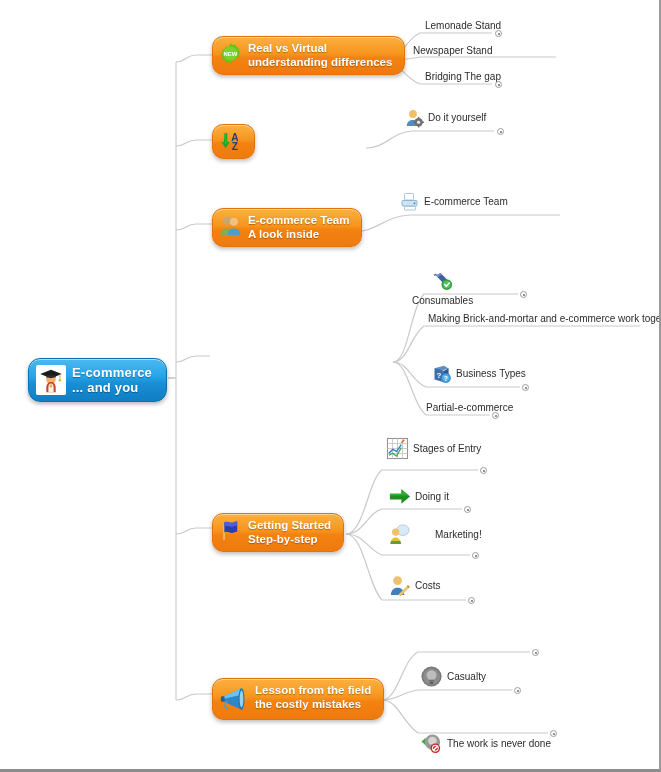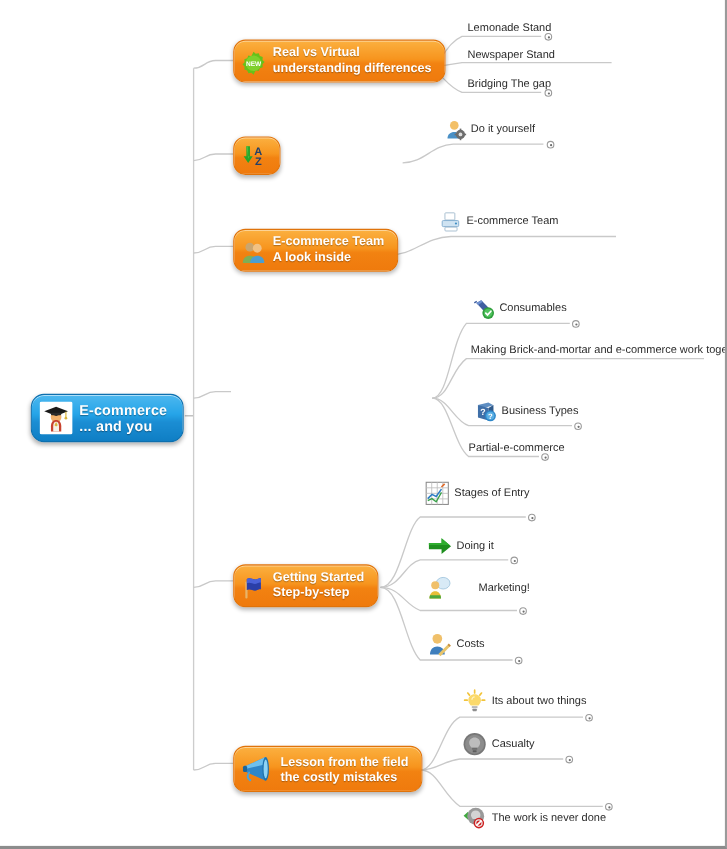--- a/index.html
+++ b/index.html
@@ -45,21 +45,21 @@
     line-height: 15px;
     letter-spacing: 0.2px;
     text-shadow: 0 1px 1px rgba(0,0,0,0.35);
     white-space: pre-line;
   }
 
   
   .branch-node {
     position: absolute;
     display: flex;
-    align-items: flex-end;
+    align-items: flex-start;
     gap: 6px;
     padding: 5px 12px 5px 6px;
     border-radius: 11px;
     background: linear-gradient(180deg, #fbb040 0%, #f7951e 45%, #f28211 56%, #ef7a0d 100%);
     box-shadow: 0 2px 4px rgba(0,0,0,0.28), inset 0 1px 0 rgba(255,255,255,0.45);
     border: 1px solid #e0730a;
   }
   .branch-label {
     color: #ffffff;
     font-size: 11.5px;
@@ -185,21 +185,21 @@
     </span>
     <span class="branch-label">Real vs Virtual
 understanding differences</span>
   </div>
 
   <div class="leaf-node no-icon" style="left:425px; top:20px;">
     <span class="leaf-label">Lemonade Stand</span>
   </div>
   <span class="dot-marker" style="left:495px; top:30px;"></span>
 
-  <div class="leaf-node no-icon" style="left:425px; top:45px;">
+  <div class="leaf-node no-icon" style="left:413px; top:45px;">
     <span class="leaf-label">Newspaper Stand</span>
   </div>
 
   <div class="leaf-node no-icon" style="left:425px; top:71px;">
     <span class="leaf-label">Bridging The gap</span>
   </div>
   <span class="dot-marker" style="left:495px; top:81px;"></span>
 
   <div class="branch-node" style="left:212px; top:124px;">
     <span class="icon icon-24">
@@ -250,21 +250,21 @@
         <rect x="4.5" y="1.5" width="9" height="6.5" rx="0.7" fill="#ffffff" stroke="#9fb8cc" stroke-width="0.8"></rect>
         <rect x="2" y="8.5" width="15" height="5.5" rx="1" fill="#cfe3f2" stroke="#7ba9cd" stroke-width="0.8"></rect>
         <rect x="4.5" y="14.5" width="11" height="3.5" rx="0.8" fill="#ffffff" stroke="#9fb8cc" stroke-width="0.8"></rect>
         <circle cx="14.5" cy="11.2" r="1" fill="#3f8ec4"></circle>
       </svg>
     </span>
     <span class="leaf-label">E-commerce Team</span>
   </div>
 
 
-  <div class="leaf-node" style="left:430px; top:271px;">
+  <div class="leaf-node" style="left:412px; top:271px;flex-direction:column;">
     <span class="icon icon-20">
       <svg viewBox="0 0 20 20">
         <path d="M3 4.5l4.5-2.5 6.5 6.5-3.5 4z" fill="#3f5fa0"></path>
         <path d="M3 4.5l4.5-2.5 1.4 1.4-4.2 2.8z" fill="#6d8fd0"></path>
         <rect x="1" y="3" width="2.6" height="1.4" transform="rotate(-30 2.3 3.7)" fill="#3f5fa0"></rect>
         <circle cx="13.8" cy="13.6" r="5.3" fill="#2f9e3c"></circle>
         <circle cx="13.8" cy="13.6" r="3.9" fill="#4fc25c"></circle>
         <path d="M11.6 13.6l1.6 1.7 3.1-3.4" stroke="#ffffff" stroke-width="1.5" fill="none" stroke-linecap="round"></path>
       </svg>
     </span>
@@ -371,34 +371,20 @@
         <ellipse cx="24" cy="16" rx="3.2" ry="11.5" fill="#2173ad"></ellipse>
         <ellipse cx="24" cy="16" rx="2" ry="9" fill="#8fd4f5"></ellipse>
         <rect x="2" y="13" width="4" height="6" rx="1.5" fill="#1d6599"></rect>
         <path d="M8 19.5c-2 3-2 6 1 7.5" stroke="#4aa3d8" stroke-width="2" fill="none" stroke-linecap="round"></path>
       </svg>
     </span>
     <span class="branch-label">Lesson from the field
 the costly mistakes</span>
   </div>
 
-  <div class="leaf-node" style="left:420px; top:626px;">
-    <span class="icon icon-24">
-      <svg viewBox="0 0 24 24">
-        <g stroke="#f2c43c" stroke-width="1.6" stroke-linecap="round">
-          <path d="M12 1.5v2.6M5.5 4.2l1.6 2M18.5 4.2l-1.6 2M2.5 11h2.4M21.5 11h-2.4"></path>
-        </g>
-        <path d="M12 5.4c3.5 0 6 2.5 6 5.6 0 2.4-1.5 3.6-2.3 5.1h-7.4C7.5 14.6 6 13.4 6 11c0-3.1 2.5-5.6 6-5.6z" fill="#fbd96a"></path>
-        <path d="M9.4 10.6c0-1.6 1.2-2.8 2.6-2.8" stroke="#fff3c0" stroke-width="1.2" fill="none"></path>
-        <rect x="9.3" y="16.6" width="5.4" height="2" fill="#b9b9b9"></rect>
-        <rect x="10" y="19" width="4" height="2.4" rx="0.6" fill="#8e8e8e"></rect>
-      </svg>
-    </span>
-    <span class="leaf-label">Its about two things</span>
-  </div>
   <span class="dot-marker" style="left:532px; top:649px;"></span>
 
   <div class="leaf-node" style="left:420px; top:665px;">
     <span class="icon icon-24">
       <svg viewBox="0 0 24 24">
         <circle cx="12" cy="12" r="10.5" fill="#777777"></circle>
         <circle cx="12" cy="12" r="9" fill="#8c8c8c"></circle>
         <path d="M12 5.8c3 0 5.2 2.2 5.2 4.9 0 2.1-1.3 3.1-2 4.4H8.8c-.7-1.3-2-2.3-2-4.4 0-2.7 2.2-4.9 5.2-4.9z" fill="#bdbdbd"></path>
         <rect x="9.6" y="15.6" width="4.8" height="1.7" fill="#6e6e6e"></rect>
         <rect x="10.2" y="17.7" width="3.6" height="2" rx="0.5" fill="#5c5c5c"></rect>

